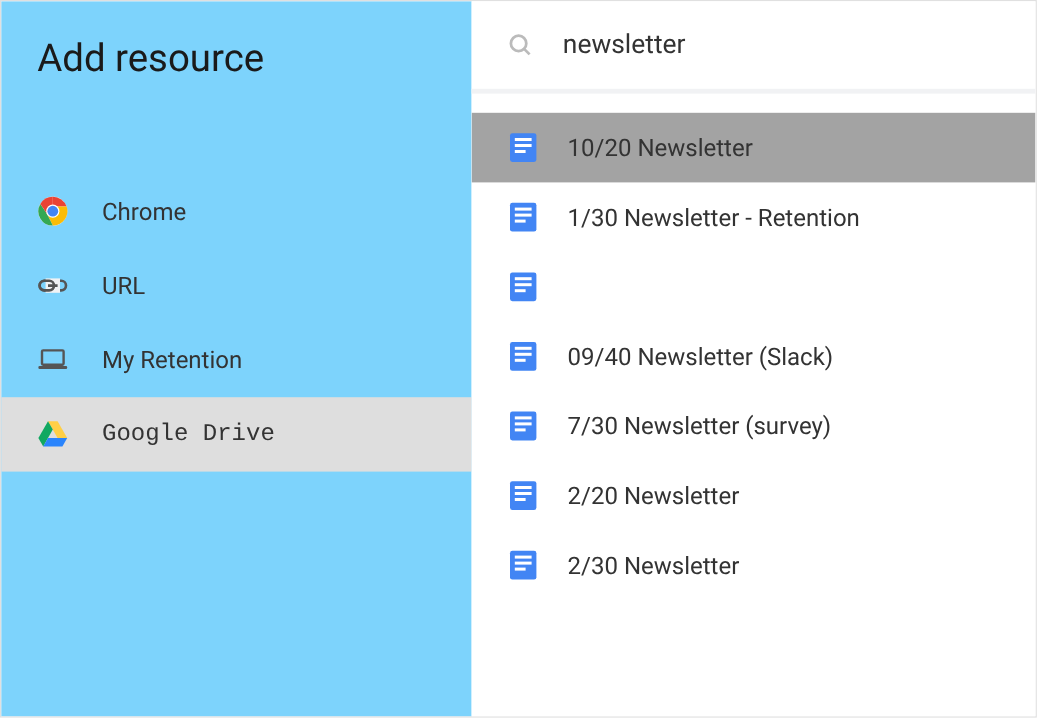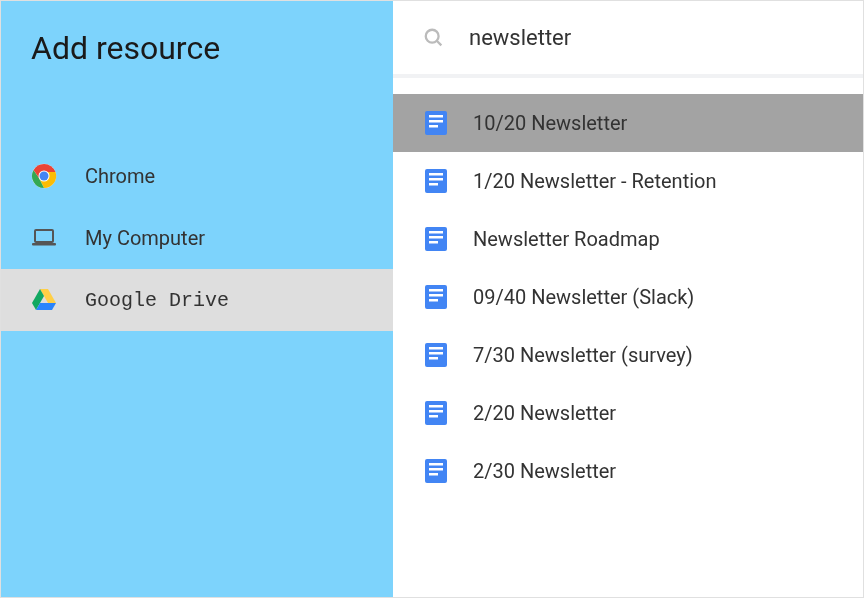--- a/index.html
+++ b/index.html
@@ -116,24 +116,32 @@
           <span class="sidebar-item-icon">
             <svg width="26" height="26" viewBox="0 0 26 26">
               <use href="#icon-chrome"></use>
             </svg>
           </span>
           <span class="sidebar-item-label">Chrome</span>
         </div>
         <div class="sidebar-item">
           <span class="sidebar-item-icon">
             <svg width="26" height="26" viewBox="0 0 26 26">
+              <use href="#icon-link"></use>
+            </svg>
+          </span>
+          <span class="sidebar-item-label">URL</span>
+        </div>
+        <div class="sidebar-item">
+          <span class="sidebar-item-icon">
+            <svg width="26" height="26" viewBox="0 0 26 26">
               <use href="#icon-laptop"></use>
             </svg>
           </span>
-          <span class="sidebar-item-label">My Computer</span>
+          <span class="sidebar-item-label">My Retention</span>
         </div>
         <div class="sidebar-item selected">
           <span class="sidebar-item-icon">
             <svg width="26" height="26" viewBox="0 0 26 26">
               <use href="#icon-drive"></use>
             </svg>
           </span>
           <span class="sidebar-item-label">Google Drive</span>
         </div>
       </div>
@@ -152,27 +160,26 @@
         <div class="result-item selected">
           <span class="result-icon"><svg width="26" height="26" viewBox="0 0 26 26">
               <use href="#icon-doc"></use>
             </svg></span>
           <span class="result-label">10/20 Newsletter</span>
         </div>
         <div class="result-item">
           <span class="result-icon"><svg width="26" height="26" viewBox="0 0 26 26">
               <use href="#icon-doc"></use>
             </svg></span>
-          <span class="result-label">1/20 Newsletter - Retention</span>
-        </div>
-        <div class="result-item">
-          <span class="result-icon"><svg width="26" height="26" viewBox="0 0 26 26">
-              <use href="#icon-doc"></use>
-            </svg></span>
-          <span class="result-label">Newsletter Roadmap</span>
+          <span class="result-label">1/30 Newsletter - Retention</span>
+        </div>
+        <div class="result-item">
+          <span class="result-icon"><svg width="26" height="26" viewBox="0 0 26 26">
+              <use href="#icon-doc"></use>
+            </svg></span>
         </div>
         <div class="result-item">
           <span class="result-icon"><svg width="26" height="26" viewBox="0 0 26 26">
               <use href="#icon-doc"></use>
             </svg></span>
           <span class="result-label">09/40 Newsletter (Slack)</span>
         </div>
         <div class="result-item">
           <span class="result-icon"><svg width="26" height="26" viewBox="0 0 26 26">
               <use href="#icon-doc"></use>

